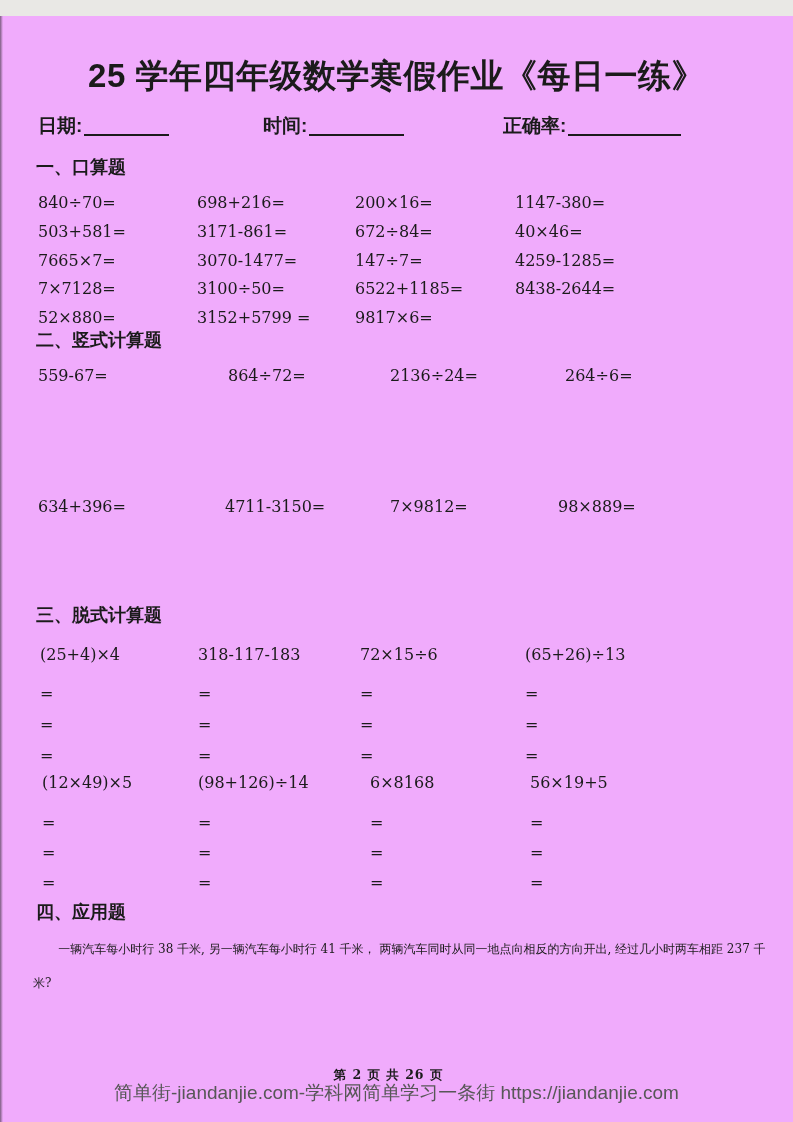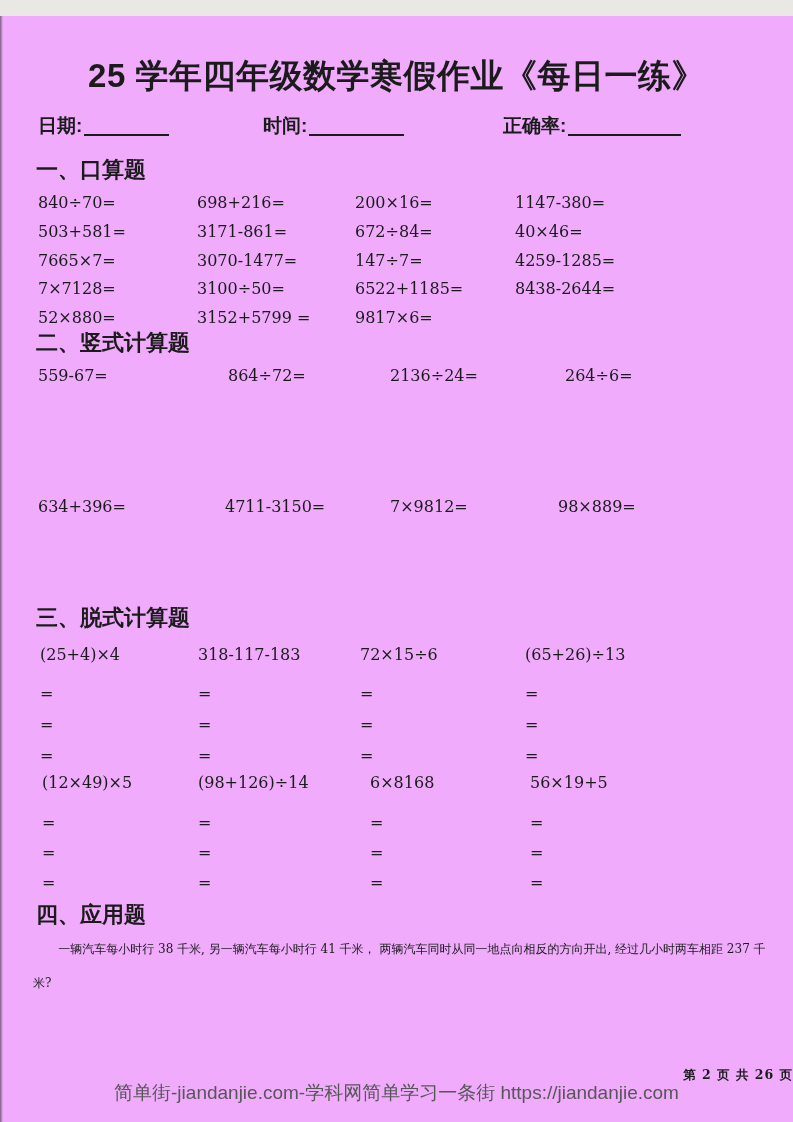--- a/index.html
+++ b/index.html
@@ -17,41 +17,41 @@
   .hdr-field{
     position:absolute;top:97px;font-family:"Liberation Sans",sans-serif;
     font-weight:700;font-size:19px;white-space:nowrap;
   }
   .hdr-date{left:38px}.hdr-time{left:263px}.hdr-acc{left:503px}
   .blank{display:inline-block;border-bottom:2px solid #1b1b1b;height:17px;
     vertical-align:-4px;margin-left:2px;}
   .blank-date{width:85px}.blank-time{width:95px}.blank-acc{width:113px}
   .sec-h{
     position:absolute;left:36px;font-family:"Liberation Sans",sans-serif;
-    font-weight:700;font-size:22px;white-space:nowrap;
+    font-weight:700;font-size:18px;white-space:nowrap;
   }
   .sec-h-oral{top:139px}.sec-h-vertical{top:312px}
   .sec-h-stepwise{top:587px}.sec-h-word{top:884px}
   .grid{
     position:absolute;display:grid;
     font-family:"DejaVu Serif",serif;font-size:16px;white-space:nowrap;
   }
   .grid-oral{left:38px;top:177px;grid-template-columns:159px 158px 160px 240px;grid-auto-rows:28.8px}
   .grid-vert1{left:38px;top:350px;grid-template-columns:190px 162px 175px 230px}
   .grid-vert2{left:38px;top:481px;grid-template-columns:187px 165px 168px 235px}
   .grid-step1{left:40px;top:629px;grid-template-columns:158px 162px 165px 268px;grid-template-rows:39px 31px 31px 31px}
   .grid-step2{left:42px;top:757px;grid-template-columns:156px 172px 160px 265px;grid-template-rows:40px 30px 30px 30px}
   .eq{font-weight:400}
   .word-text{
     position:absolute;left:33px;top:916px;width:733px;
     font-family:"DejaVu Serif",serif;font-size:12px;line-height:34px;
     text-indent:2.1em;margin:0;
   }
   .page-info{
-    position:absolute;left:0;right:0;top:1051px;text-align:right;
+    position:absolute;left:0;right:16px;top:1051px;text-align:center;
     font-family:"DejaVu Serif",serif;font-weight:700;font-size:12.5px;
     letter-spacing:1px;
   }
   .watermark{
     position:absolute;left:0;right:0;top:1064px;text-align:center;
     font-family:"Liberation Sans",sans-serif;font-size:19px;color:#575757;
   }
 </style>
 </head>
 <body>

